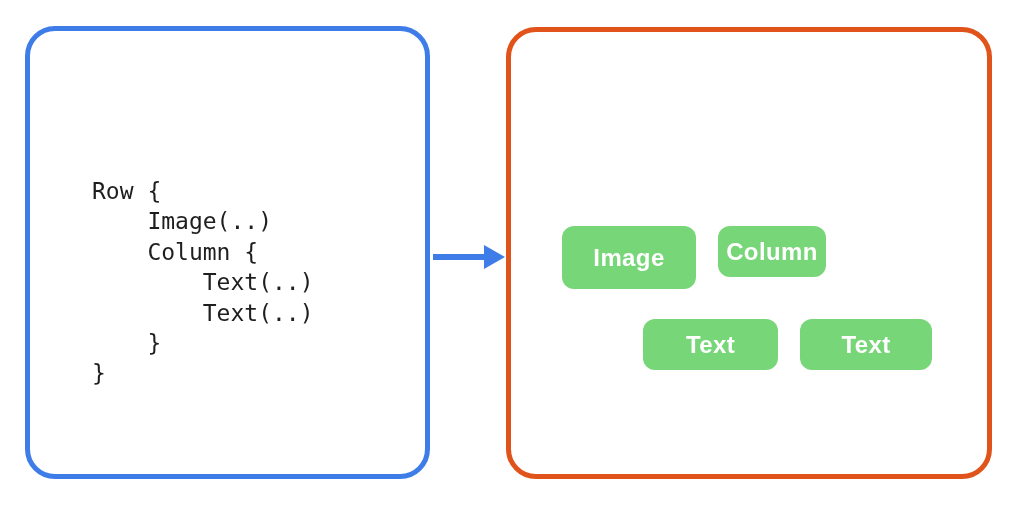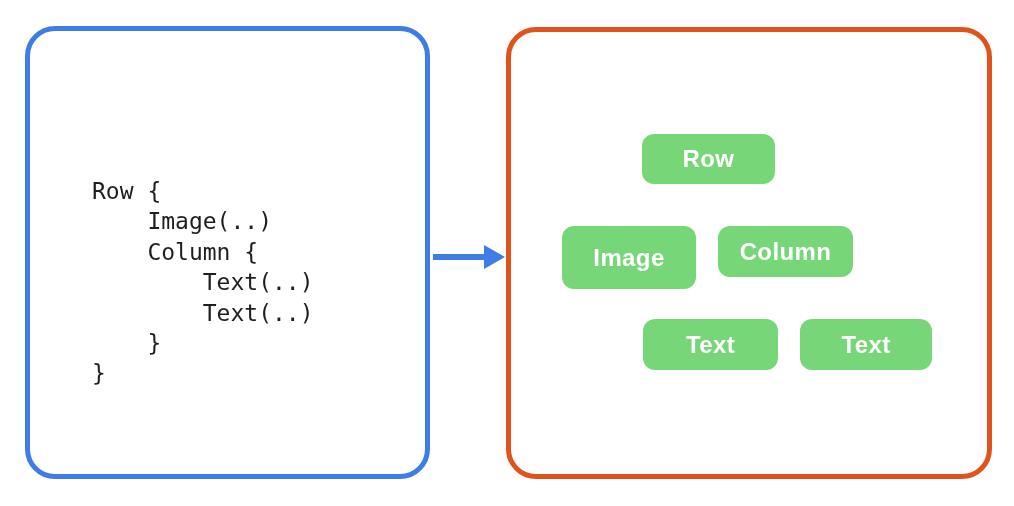--- a/index.html
+++ b/index.html
@@ -68,21 +68,21 @@
     display: flex;
     align-items: center;
     justify-content: center;
     color: var(--node-ink);
     font-size: 24px;
     font-weight: bold;
     letter-spacing: 0.4px;
   }
   .node.n-row    { left: 642px; top: 134px; width: 133px; height: 50px; }
   .node.n-image  { left: 562px; top: 226px; width: 134px; height: 63px; }
-  .node.n-column { left: 718px; top: 226px; width: 135px; height: 51px; }
+  .node.n-column { left: 718px; top: 226px; width: 108px; height: 51px; }
   .node.n-text1  { left: 643px; top: 319px; width: 135px; height: 51px; }
   .node.n-text2  { left: 800px; top: 319px; width: 132px; height: 51px; }
 </style>
 </head>
 <body>
 
 <div class="canvas">
 
   <svg class="overlay" viewBox="0 0 1014 506">
 
@@ -101,23 +101,20 @@
   <pre class="code">Row {
     Image(..)
     Column {
         Text(..)
         Text(..)
     }
 }</pre>
 
   <div class="panel tree-panel"></div>
 
-  <div class="node n-row">
-      <span>Row</span>
-    </div>
   <div class="node n-image">
       <span>Image</span>
     </div>
   <div class="node n-column">
       <span>Column</span>
     </div>
   <div class="node n-text1">
       <span>Text</span>
     </div>
   <div class="node n-text2">

